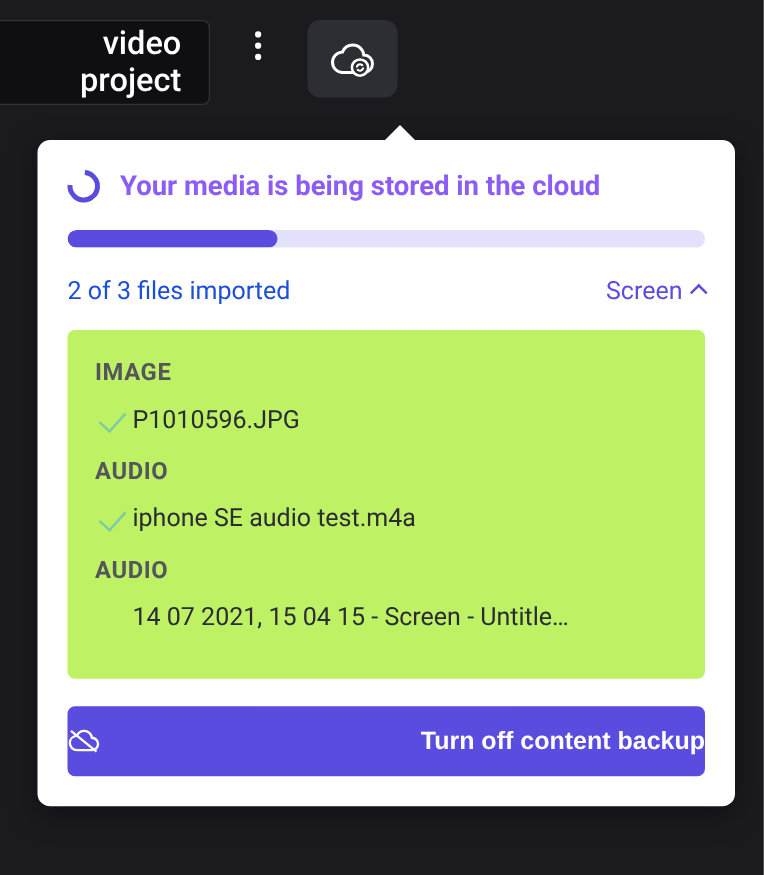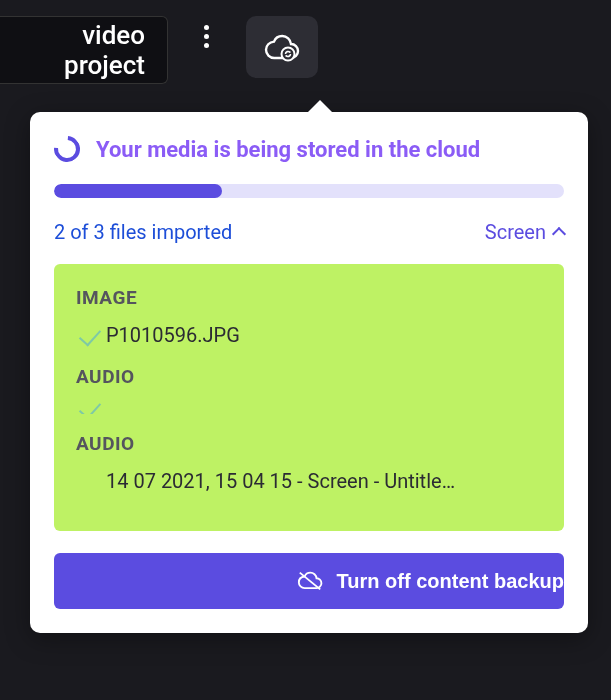--- a/index.html
+++ b/index.html
@@ -177,21 +177,21 @@
     width: 100%;
     height: 56px;
     background: #5b4ce0;
     color: #fff;
     border: none;
     border-radius: 6px;
     font-size: 20px;
     font-weight: 700;
     display: flex;
     align-items: center;
-    justify-content: flex-end;
+    justify-content: space-between;
     gap: 14px;
     cursor: pointer;
   }
   .turnoff-btn svg { width: 26px; height: 22px; }
 </style>
 </head>
 <body>
 
 <div class="topbar">
   <div class="project-tab">
@@ -231,20 +231,21 @@
   <div class="file-panel">
     <div class="cat">IMAGE</div>
     <div class="file-row">
       <div class="check"></div>
       <div class="file-name">P1010596.JPG</div>
     </div>
 
     <div class="cat">AUDIO</div>
     <div class="file-row">
       <div class="check"></div>
+      <div class="file-name">iphone SE audio test.m4a</div>
     </div>
 
     <div class="cat">AUDIO</div>
     <div class="file-row">
       <div class="check-placeholder"></div>
       <div class="file-name">14 07 2021, 15 04 15 - Screen - Untitle…</div>
     </div>
   </div>
 
   <button class="turnoff-btn">

